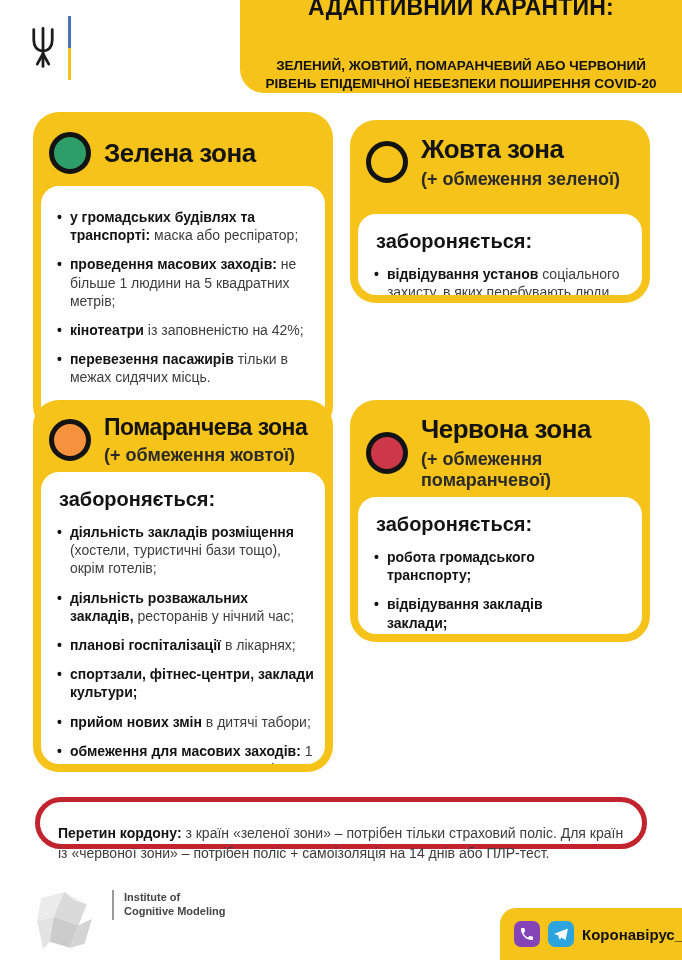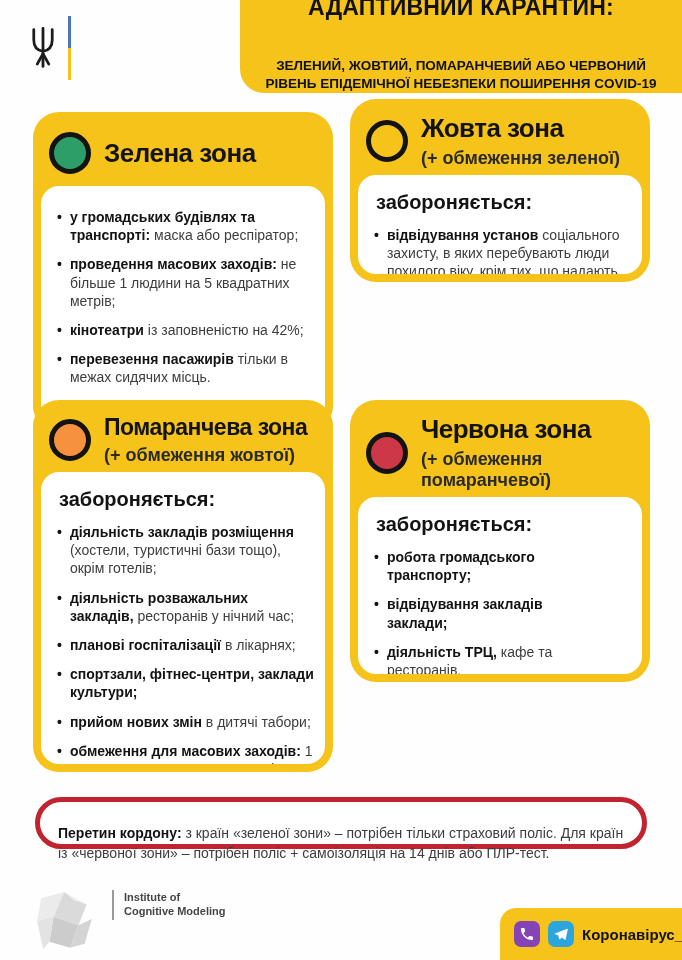--- a/index.html
+++ b/index.html
@@ -78,21 +78,21 @@
         <path d="M13 24 v11"></path>
       </g>
     </svg>
     <div class="flagbar"></div>
   </div>
 
   <div class="banner">
     <h1 class="banner-title">АДАПТИВНИЙ КАРАНТИН:</h1>
     <div class="banner-sub">
       <div>ЗЕЛЕНИЙ, ЖОВТИЙ, ПОМАРАНЧЕВИЙ АБО ЧЕРВОНИЙ</div>
-      <div>РІВЕНЬ ЕПІДЕМІЧНОЇ НЕБЕЗПЕКИ ПОШИРЕННЯ COVID-19</div>
+      <div>РІВЕНЬ ЕПІДЕМІЧНОЇ НЕБЕЗПЕКИ ПОШИРЕННЯ COVID-20</div>
     </div>
   </div>
 </header>
 
 <section class="card" style="left:33px;top:112px;width:300px;height:320px;">
   <div class="card-head head-tall">
     <span class="zone-circle" style="background: rgb(46, 158, 104);"></span>
     <h2 class="zone-title">Зелена зона</h2>
   </div>
   <div class="card-body pad-top">
@@ -112,21 +112,21 @@
       <span>із заповненістю на 42%;</span></p>
     </div>
     <div class="bullet">
       <span class="dot">•</span>
       <p class="btxt"><b>перевезення пасажирів</b>
       <span>тільки в межах сидячих місць.</span></p>
     </div>
   </div>
 </section>
 
-<section class="card" style="left:350px;top:99px;width:300px;height:183px;">
+<section class="card" style="left:350px;top:120px;width:300px;height:183px;gap:18px;">
   <div class="card-head">
     <span class="zone-circle" style="background: rgb(245, 195, 26);"></span>
     <div>
       <h2 class="zone-title">Жовта зона</h2>
       <div class="zone-sub">(+ обмеження зеленої)</div>
     </div>
   </div>
   <div class="card-body">
     <div class="forbid">забороняється:</div>
     <div class="bullet">
@@ -173,21 +173,21 @@
       <span>в дитячі табори;</span></p>
     </div>
     <div class="bullet">
       <span class="dot">•</span>
       <p class="btxt"><b>обмеження для масових заходів:</b>
       <span>1 людина на 20 квадратних метрів та не більше 100 людей.</span></p>
     </div>
   </div>
 </section>
 
-<section class="card" style="left:350px;top:400px;width:300px;height:282px;">
+<section class="card" style="left:350px;top:400px;width:300px;height:242px;">
   <div class="card-head">
     <span class="zone-circle" style="background: rgb(204, 56, 71);"></span>
     <div>
       <h2 class="zone-title">Червона зона</h2>
       <div class="zone-sub">(+ обмеження помаранчевої)</div>
     </div>
   </div>
   <div class="card-body">
     <div class="forbid">забороняється:</div>
     <div class="bullet">

